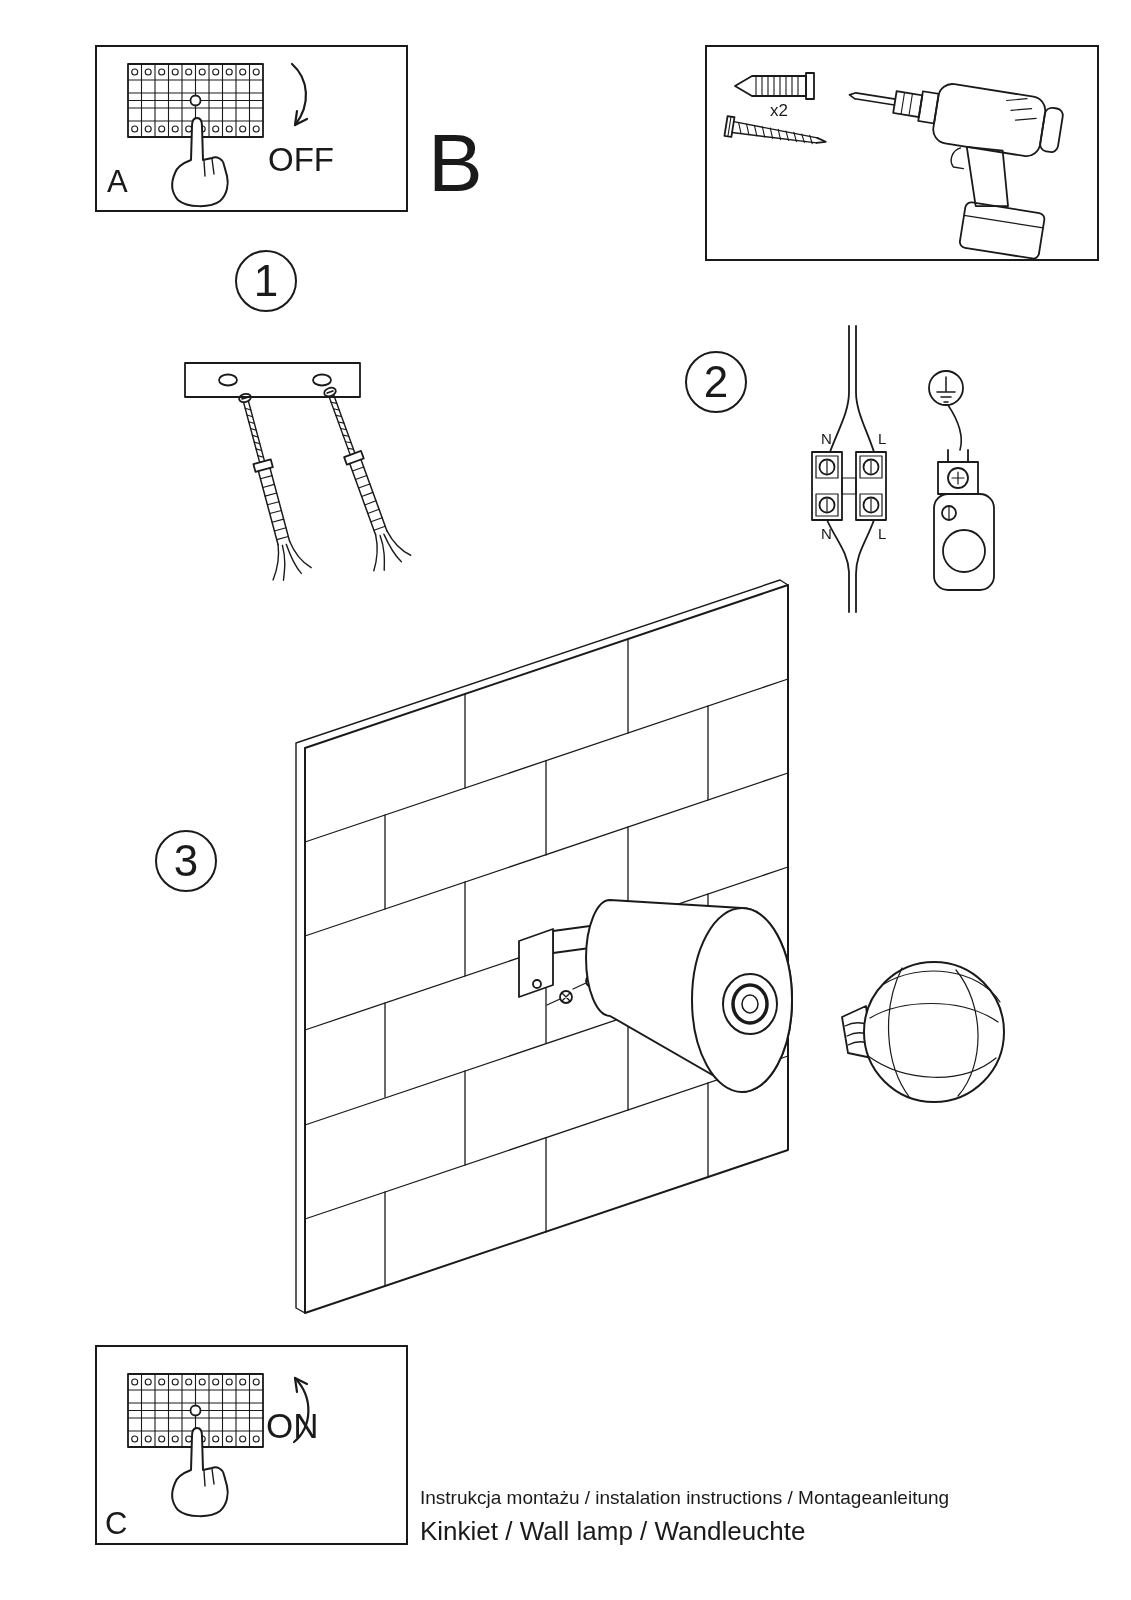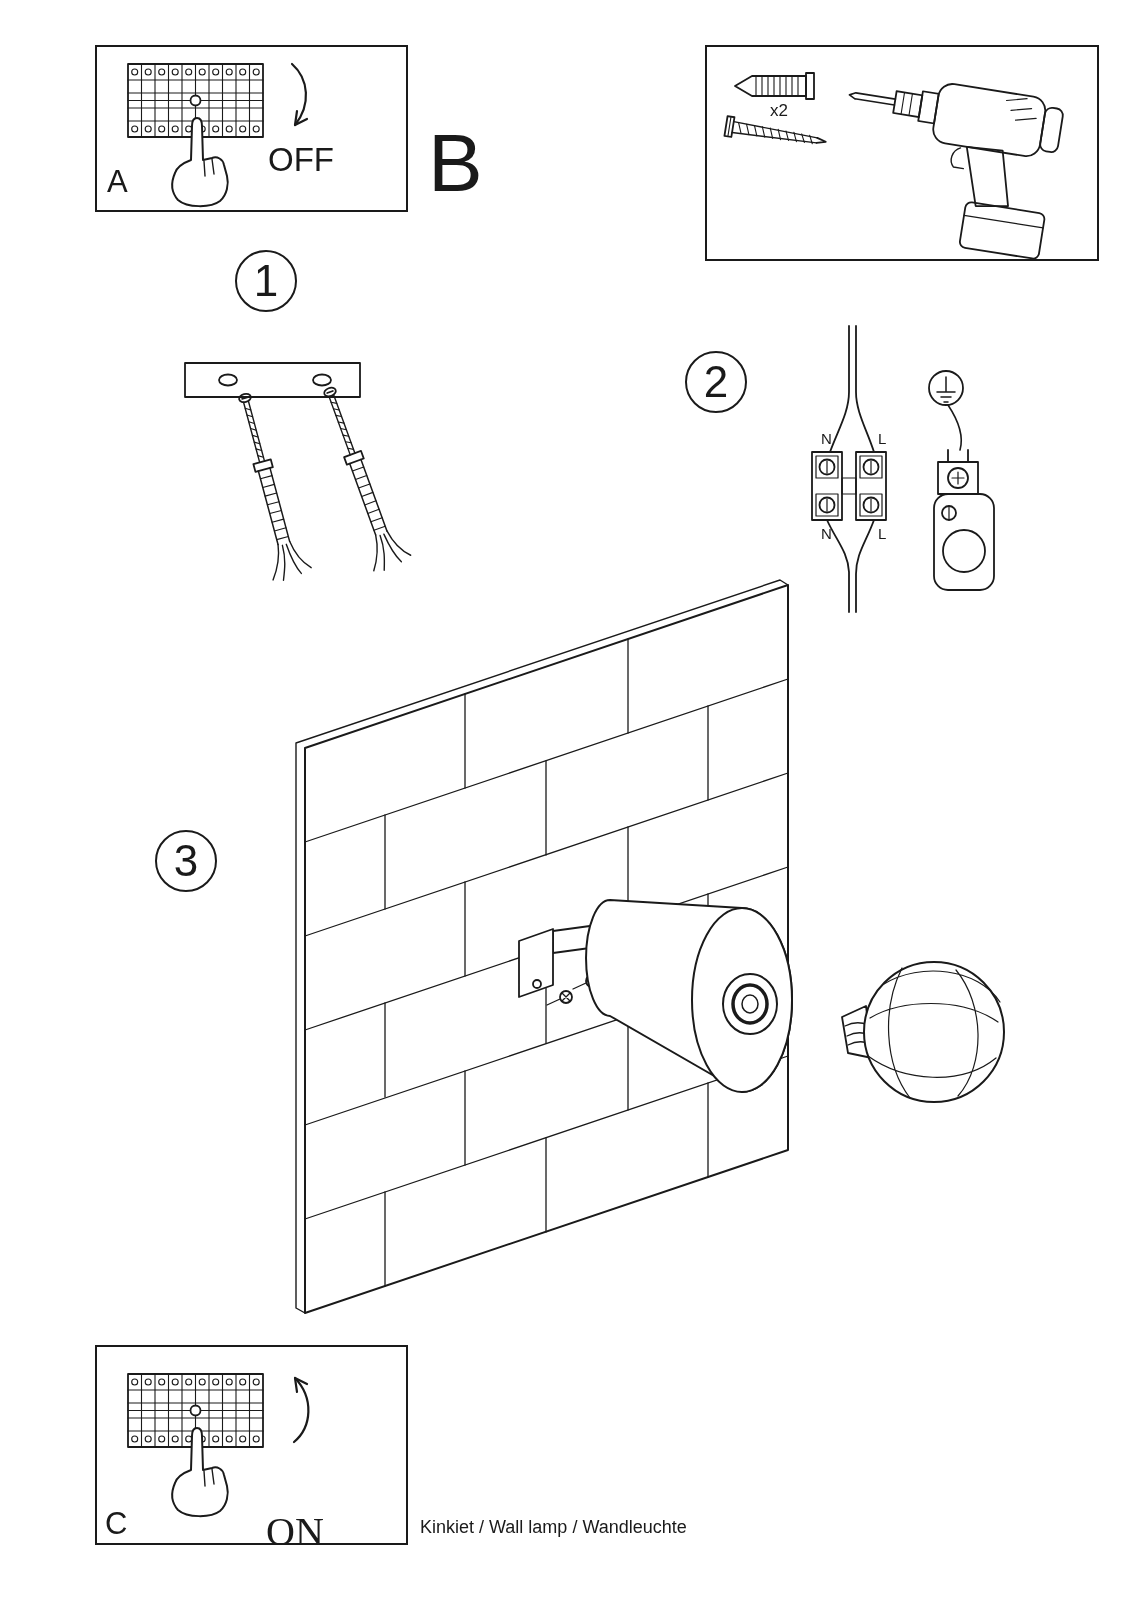--- a/index.html
+++ b/index.html
@@ -214,17 +214,18 @@
   <div class="badge" style="left:155px;top:830px;">
       <span>3</span>
     </div>
 
   <div class="txt small" style="left:821px;top:431px;">N</div>
   <div class="txt small" style="left:878px;top:431px;">L</div>
   <div class="txt small" style="left:821px;top:526px;">N</div>
   <div class="txt small" style="left:878px;top:526px;">L</div>
 
   <div class="txt" style="left:105px;top:1508px;font-size:31px;">C</div>
-  <div class="txt" style="left:266px;top:1512px;font-size:40px;font-family:Liberation Serif, serif;">ON</div>
-
-  <div class="txt" style="left:420px;top:1518px;font-size:18px;">Kinkiet / Wall lamp / Wandleuchte</div>
+  <div class="txt" style="left:266px;top:1408px;font-size:35px;">ON</div>
+
+  <div class="txt" style="left:420px;top:1488px;font-size:19px;">Instrukcja montażu / instalation instructions / Montageanleitung</div>
+  <div class="txt" style="left:420px;top:1518px;font-size:26px;">Kinkiet / Wall lamp / Wandleuchte</div>
 
 </div>
 
 </body></html>

